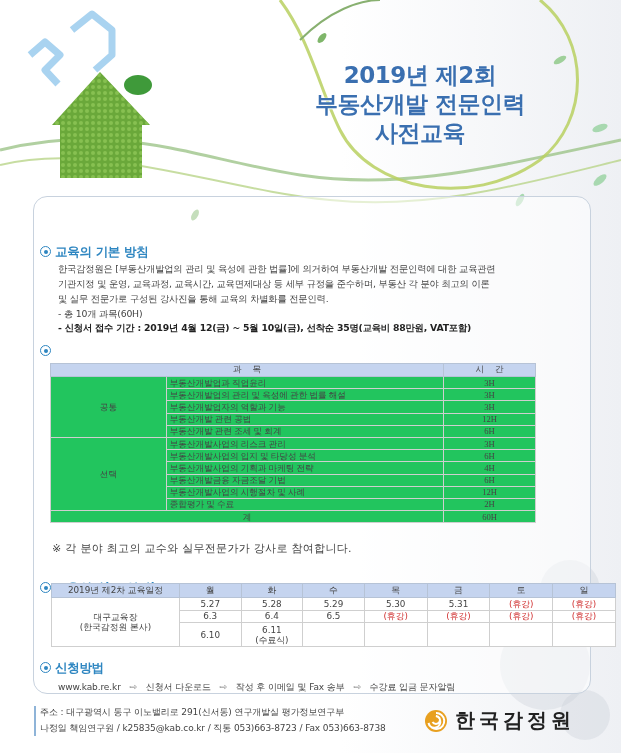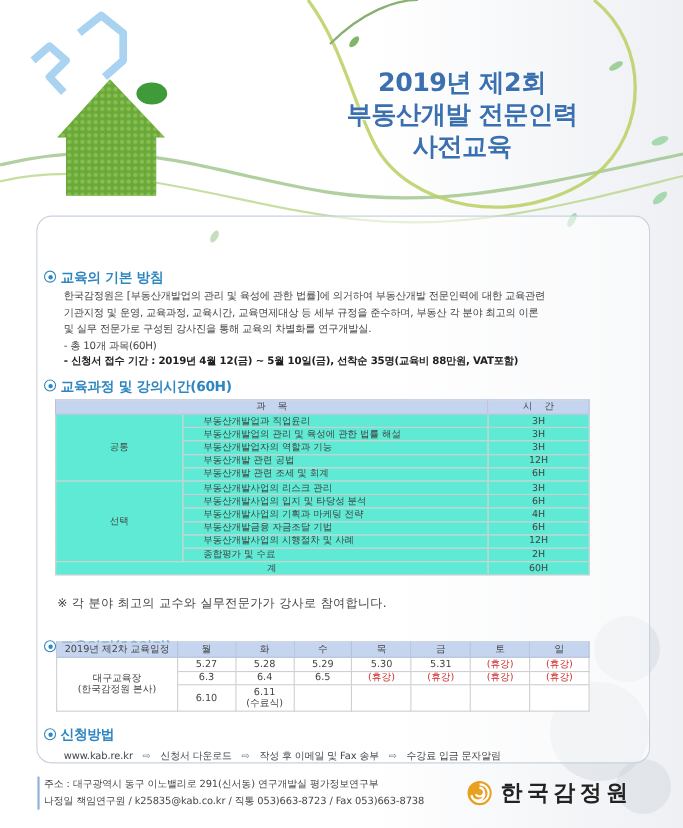--- a/index.html
+++ b/index.html
@@ -34,24 +34,24 @@
     border-radius:50%; background:#2e86c1;
   }
   .body-line {
     position:absolute; left:58px; font-size:9.3px; color:#444; white-space:nowrap;
     letter-spacing:-0.2px;
   }
   .body-line.bold { font-weight:bold; color:#222; }
   table { border-collapse:collapse; position:absolute; font-size:8.6px; color:#444; }
   .course-table { left:50px; top:363px; width:486px; }
   .course-table th { background:#c5d4ef; font-weight:normal; height:12px; border:1px solid #b6c3d6; padding:0; }
-  .course-table td { height:11.2px; border:1px solid #cfcfcf; padding:0 18px; line-height:10px; background:#5eead4; }
+  .course-table td { height:11.2px; border:1px solid #cfcfcf; padding:0 3px; line-height:10px; background:#22c55e;font-family:Liberation Serif, serif; }
   .course-table td.c { text-align:center;margin-top:33px; }
   .note { position:absolute; left:52px; top:541px; font-size:11px; color:#444; letter-spacing:0.3px; }
-  .sched-table { left:51px; top:583px; width:485px; }
+  .sched-table { left:51px; top:583px; width:565px; }
   .sched-table th { background:#c5d4ef; font-weight:normal; height:13px; border:1px solid #b6c3d6; padding:0; font-size:8.8px; }
   .sched-table td { border:1px solid #cfcfcf; text-align:center; height:11.5px; padding:0; line-height:10px; background:#fff; font-size:8.8px; }
   .sched-table td.break { color:#d03030; }
   .apply-line { position:absolute; left:58px; top:681px; font-size:9px; color:#444; white-space:nowrap; letter-spacing:-0.1px; }
   .footer-bar { position:absolute; left:34px; top:706px; width:2px; height:30px; background:#8fb4d8; }
   .footer-line { position:absolute; left:40px; font-size:9px; color:#444; white-space:nowrap; letter-spacing:-0.1px; }
   .logo-icon { position:absolute; left:424px; top:709px; width:24px; height:24px; }
   .logo-text { position:absolute; left:455px; top:707px; font-size:20px; font-weight:bold; color:#222; letter-spacing:4px; }
   .dots { position:absolute; border-radius:50%; background:rgba(200,205,215,0.35); }
 </style>
@@ -91,26 +91,26 @@
 <div class="title-line" style="top:89px;font-size:23px;">부동산개발 전문인력</div>
 <div class="title-line" style="top:118px;font-size:23px;">사전교육</div>
 
 <div class="content-box"></div>
 
 <div class="sec-title" style="top:244px;">
   <span class="bullet"></span><span>교육의 기본 방침</span>
 </div>
 <div class="body-line" style="top:263px;">한국감정원은 [부동산개발업의 관리 및 육성에 관한 법률]에 의거하여 부동산개발 전문인력에 대한 교육관련</div>
 <div class="body-line" style="top:278px;">기관지정 및 운영, 교육과정, 교육시간, 교육면제대상 등 세부 규정을 준수하며, 부동산 각 분야 최고의 이론</div>
-<div class="body-line" style="top:293px;">및 실무 전문가로 구성된 강사진을 통해 교육의 차별화를 연구개발실.</div>
+<div class="body-line" style="top:293px;">및 실무 전문가로 구성된 강사진을 통해 교육의 차별화를 전문인력.</div>
 <div class="body-line" style="top:308px;">- 총 10개 과목(60H)</div>
 <div class="body-line bold" style="top:322px;">- 신청서 접수 기간 : 2019년 4월 12(금) ~ 5월 10일(금), 선착순 35명(교육비 88만원, VAT포함)</div>
 
 <div class="sec-title" style="top:343px;">
-  <span class="bullet"></span><span>교육과정 및 강의시간(60H)</span>
+  <span class="bullet"></span>
 </div>
 <table class="course-table">
   <colgroup>
       <col style="width:116px">
       <col style="width:278px">
       <col style="width:92px">
     </colgroup>
   <thead>
     <tr>
       <th colspan="2" style="white-space:pre;">과    목</th>

